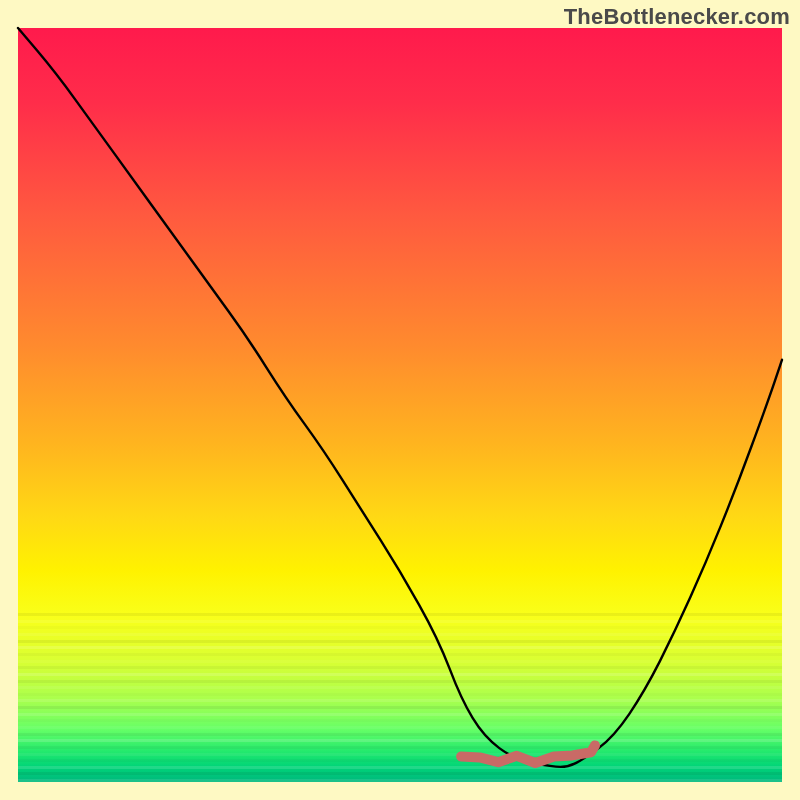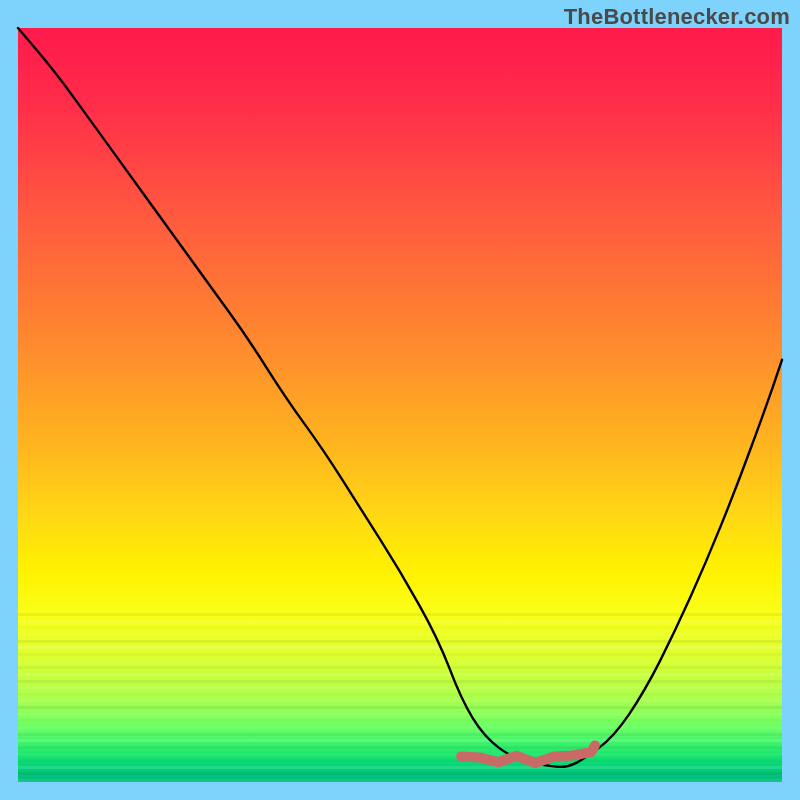--- a/index.html
+++ b/index.html
@@ -8,21 +8,21 @@
     width: 800px;
     height: 800px;
     background: #000;
     overflow: hidden;
     font-family: Arial, Helvetica, sans-serif;
   }
   .stage {
     position: relative;
     width: 800px;
     height: 800px;
-    background: #7dd3fc;
+    background: #fef9c3;
   }
   .watermark {
     position: absolute;
     top: 4px;
     right: 10px;
     color: #4a4a4a;
     font-size: 22px;
     font-weight: 600;
     letter-spacing: 0.2px;
     z-index: 10;

